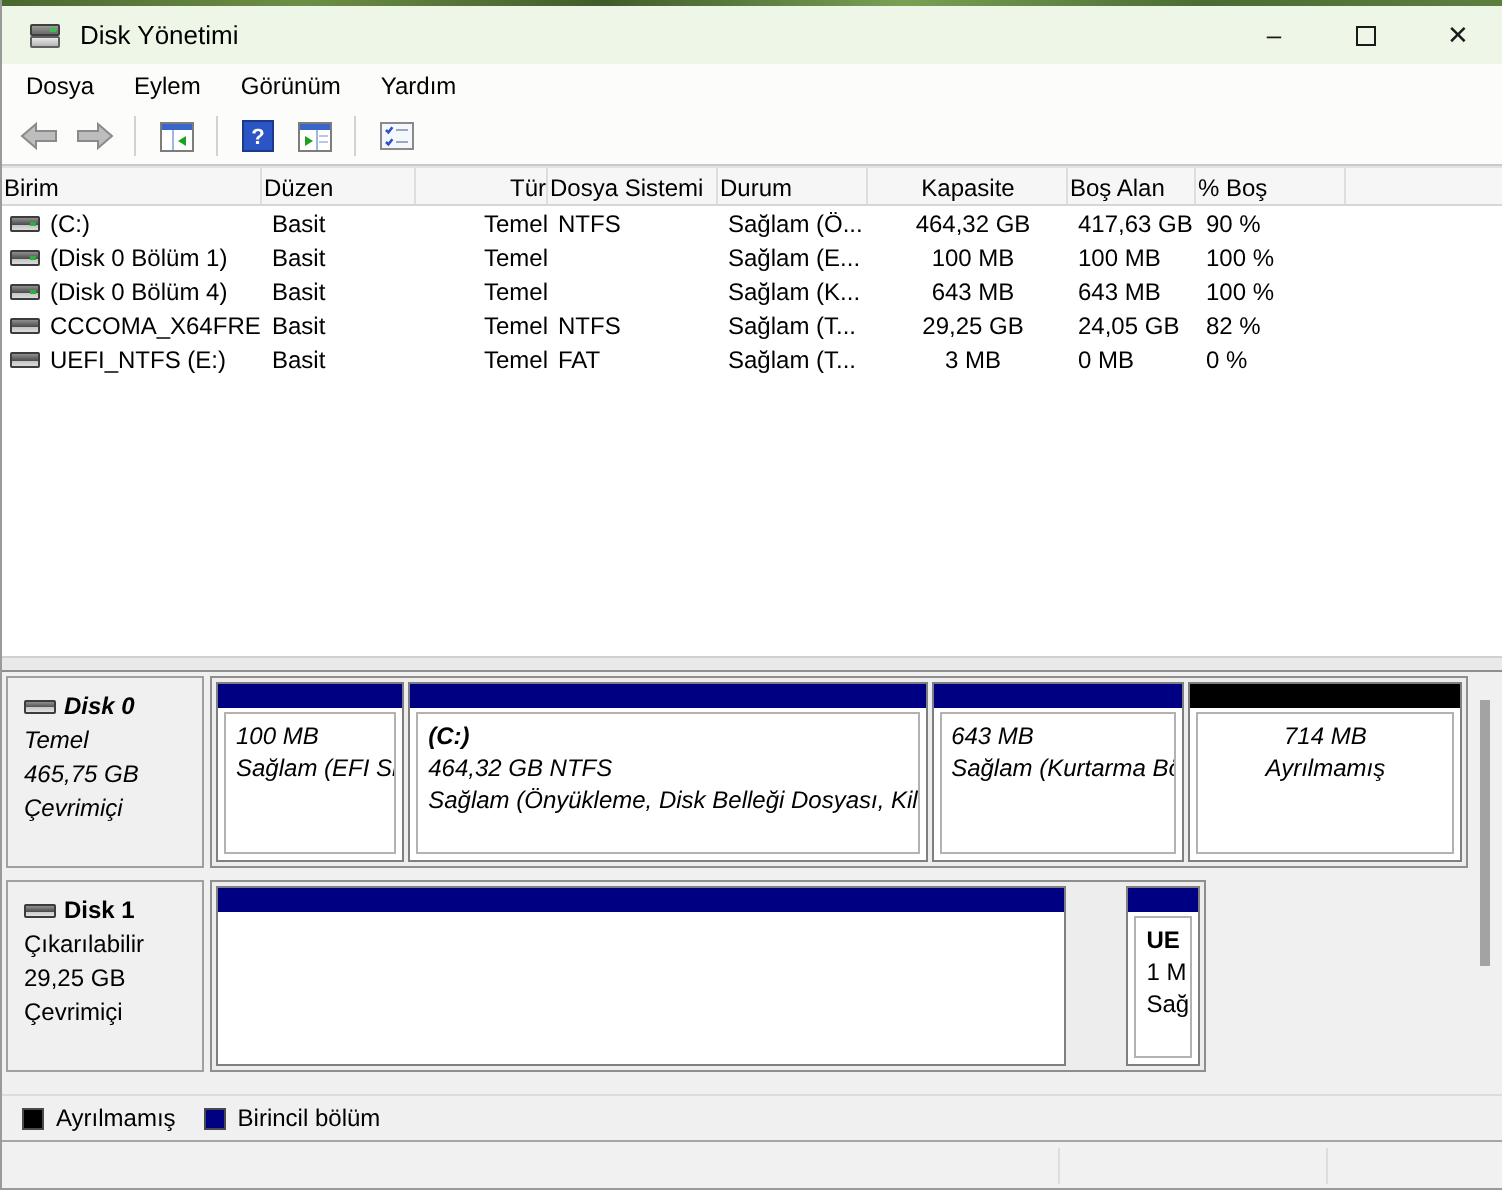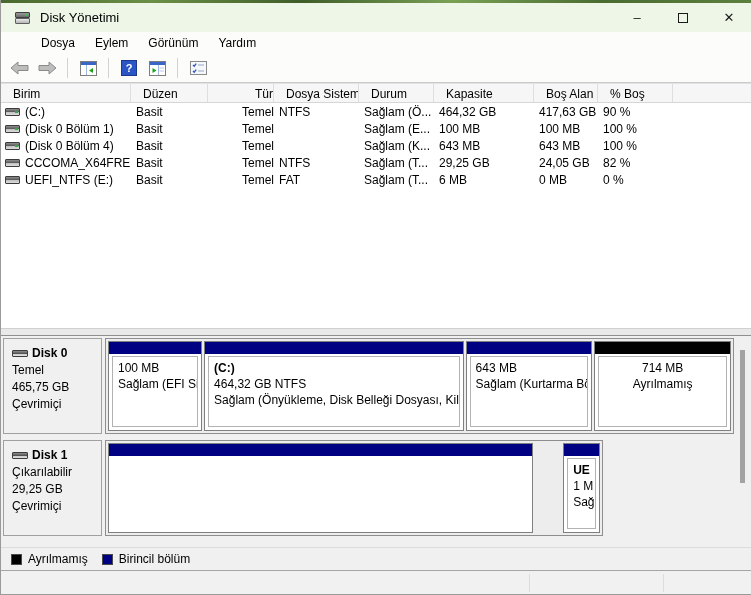--- a/index.html
+++ b/index.html
@@ -22,53 +22,53 @@
               background:linear-gradient(#e8e8e8,#b5b5b5); border:1px solid #5f5f5f; border-radius:1px; }
   .app-icon .led { position:absolute; right:3px; top:5px; width:3px; height:2px; background:#39c24a; }
   .title-text { margin-left:9px; font-size:13px; }
   .win-controls { margin-left:auto; display:flex; height:100%; }
   .win-btn { width:46px; height:100%; display:flex; align-items:center; justify-content:center;
              font-size:13px; color:#1a1a1a; }
   .maxi-glyph { width:10px; height:10px; border:1px solid #1a1a1a; display:inline-block; }
 
   
   .menubar { position:absolute; left:0; top:32px; width:751px; height:22px; background:#fcfdfb;
-             display:flex; align-items:center;padding-left:28px; }
+             display:flex; align-items:center; }
   .menu-item { padding:3px 10px; font-size:12px; }
   .menu-item:first-child { margin-left:2px; }
 
   
   .toolbar { position:absolute; left:0; top:54px; width:751px; height:29px; background:#fcfdfb;
              border-bottom:1px solid #c9c9c9; display:flex; align-items:center; gap:4px; padding-left:6px; }
   .tb-sep { width:1px; height:20px; background:#d2d2d2; margin:0 4px; }
   .tb-btn { width:24px; height:24px; display:flex; align-items:center; justify-content:center; }
 
   
   .list-pane { position:absolute; left:0; top:83px; width:751px; height:245px; background:#fff; }
   .vt-header { display:flex; height:20px; background:#f6f6f6; border-top:1px solid #e2e2e2;
                border-bottom:1px solid #d6d6d6; }
-  .vt-hcell { padding:3px 0 0 12px; font-size:12px; border-right:1px solid #dedede; overflow:hidden; white-space:nowrap; }
+  .vt-hcell { padding:3px 0 0 1px; font-size:12px; border-right:1px solid #dedede; overflow:hidden; white-space:nowrap; }
   .vt-row { display:flex; height:17px; align-items:center; }
   .vt-cell { padding-left:5px; font-size:12px; overflow:hidden; white-space:nowrap; }
   .c0{width:130px;} .c1{width:77px;} .c2{width:66px;text-align:right;} .c3{width:85px;} .c4{width:75px;}
-  .c5{width:100px;} .c6{width:64px;} .c7{width:75px;} .c8{flex:1; border-right:none;}
+  .c5{width:100px;text-align:center;} .c6{width:64px;} .c7{width:75px;} .c8{flex:1; border-right:none;}
   .cell-name { display:flex; align-items:center; gap:5px; padding-left:4px; }
   .drive-ico { position:relative; width:15px; height:8px; flex:0 0 15px;
                background:linear-gradient(#8f8f8f,#4e4e4e 55%,#c2c2c2 55%,#dcdcdc); border:1px solid #3c3c3c; border-radius:1px; }
   .drive-ico[data-variant="drive-green-icon"]::after { content:""; position:absolute; right:1px; top:2px;
                width:3px; height:2px; background:#2fae3e; }
 
   
   .splitter { position:absolute; left:0; top:328px; width:751px; height:8px; background:#e9e9e9;
               border-top:1px solid #d0d0d0; border-bottom:1px solid #8f8f8f; }
 
   
   .bottom-pane { position:absolute; left:0; top:336px; width:751px; height:211px; background:#f0f0f0; }
   .disk-row { position:absolute; left:2px; width:731px; height:96px; }
-  .disk-row.d0 { top:2px; } .disk-row.d1 { top:104px; }
+  .disk-row.d0 { top:2px;font-style:italic; } .disk-row.d1 { top:104px; }
   .disk-label { position:absolute; left:0; top:0; width:99px; height:96px; background:#f0f0f0;
                 border:1px solid #a0a0a0; padding:6px 0 0 8px; line-height:17px; font-size:12px; }
   .disk-label .dl-title { display:flex; align-items:center; gap:4px; font-weight:bold; }
   .disk-ico { width:16px; height:7px; background:linear-gradient(#8f8f8f,#4e4e4e 55%,#c9c9c9 55%,#e0e0e0);
               border:1px solid #3c3c3c; border-radius:1px; }
   .band { position:absolute; left:102px; top:0; height:96px; border:1px solid #8e8e8e; background:#ededed;
           padding:2px; display:flex; gap:2px; }
   .band.b0 { width:629px; } .band.b1 { width:498px; }
   .part { border:1px solid #7f7f7f; background:#fff; display:flex; flex-direction:column; overflow:hidden; }
   .part .bar { height:12px; flex:0 0 12px; }
@@ -244,21 +244,21 @@
 
         <div class="vt-row">
           <div class="vt-cell c0 cell-name">
             <span class="drive-ico" data-variant="drive-icon"></span>
             <span>UEFI_NTFS (E:)</span>
           </div>
           <div class="vt-cell c1">Basit</div>
           <div class="vt-cell c2">Temel</div>
           <div class="vt-cell c3">FAT</div>
           <div class="vt-cell c4">Sağlam (T...</div>
-          <div class="vt-cell c5">6 MB</div>
+          <div class="vt-cell c5">3 MB</div>
           <div class="vt-cell c6">0 MB</div>
           <div class="vt-cell c7">0 %</div>
         </div>
       </div>
   </div>
 
   <div class="splitter"></div>
 
   <div class="bottom-pane">
 

